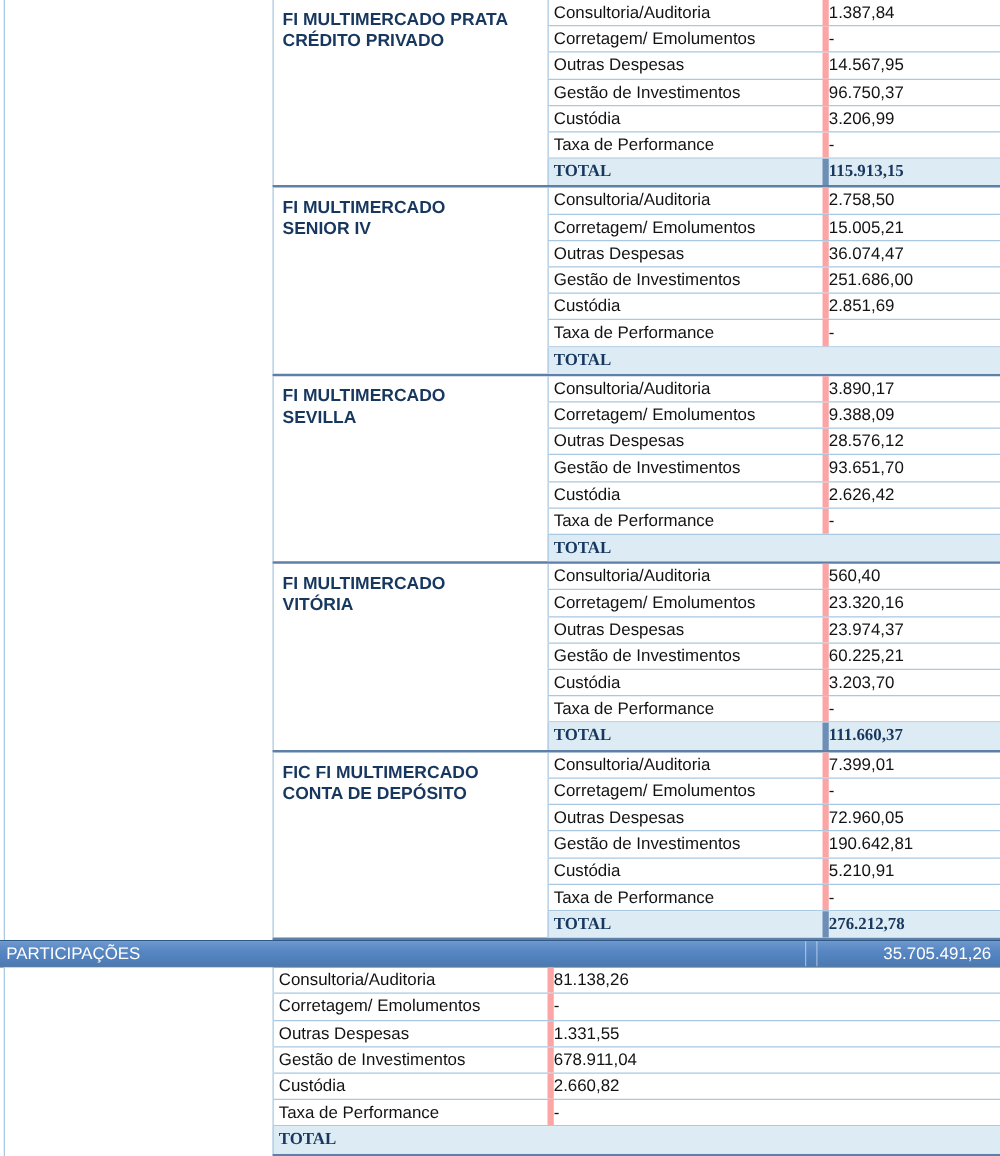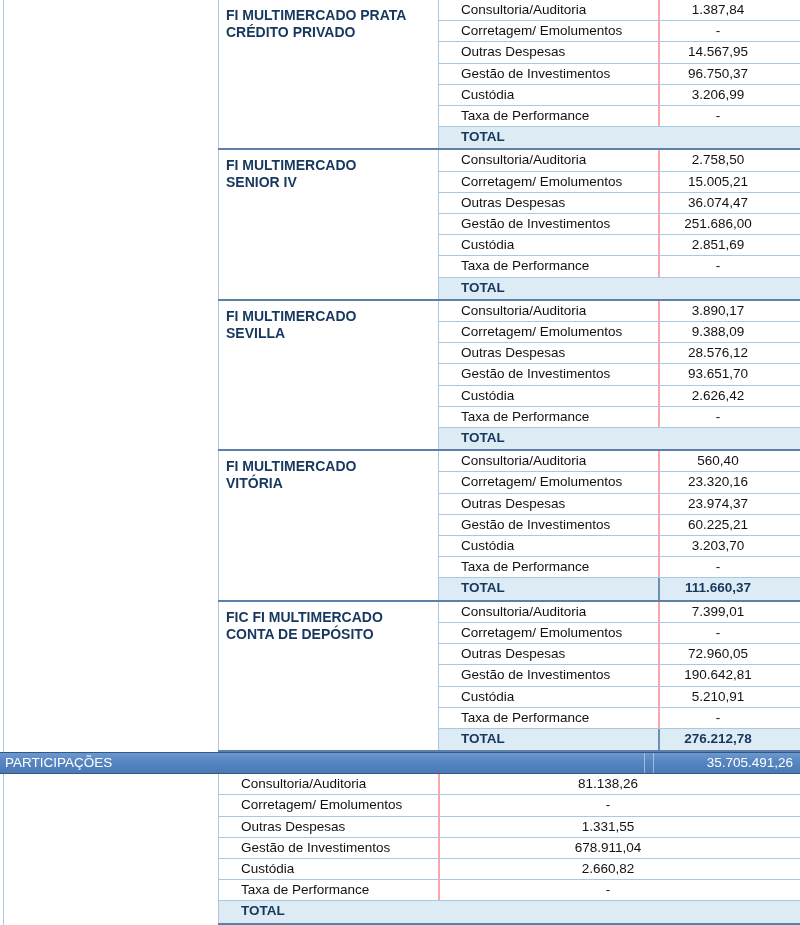--- a/index.html
+++ b/index.html
@@ -40,33 +40,33 @@
   .rows { flex: 1 1 auto; min-width: 0; }
 
   .row {
     display: flex;
     height: 21.21px;
     border-bottom: 1px solid #a9c8e2;
     font-size: 13.5px;
     line-height: 20px;
     color: #121212;
   }
-  .row:last-child { border-bottom: none; }
+  .row:last-child { border-bottom: none; font-family: Liberation Serif, serif; }
   .cell.label {
     width: 220px;
     flex: 0 0 220px;
     border-left: 1px solid #a9c8e2;
-    padding-left: 22px;
+    padding-left: 4px;
     overflow: hidden;
     white-space: nowrap;
   }
   .cell.value {
     flex: 1 1 auto;
-    border-left: 2px solid #fca5a5;
-    text-align: center;
+    border-left: 5px solid #fca5a5;
+    text-align: left;
     padding-right: 24px;
     overflow: hidden;
     white-space: nowrap;
   }
   .row.total { background: #dcebf4; }
   .row.total .label,
   .row.total .value {
     font-weight: bold;
     color: #17375e;
   }
@@ -128,20 +128,21 @@
             <div class="row">
               <div class="cell label">Custódia</div>
               <div class="cell value">3.206,99</div>
             </div>
             <div class="row">
               <div class="cell label">Taxa de Performance</div>
               <div class="cell value">-</div>
             </div>
             <div class="row total">
               <div class="cell label">TOTAL</div>
+              <div class="cell value">115.913,15</div>
             </div>
           </div>
         </div>
         <div class="fund-block">
           <div class="fund-name">FI MULTIMERCADO
 SENIOR IV</div>
           <div class="rows">
             <div class="row">
               <div class="cell label">Consultoria/Auditoria</div>
               <div class="cell value">2.758,50</div>

